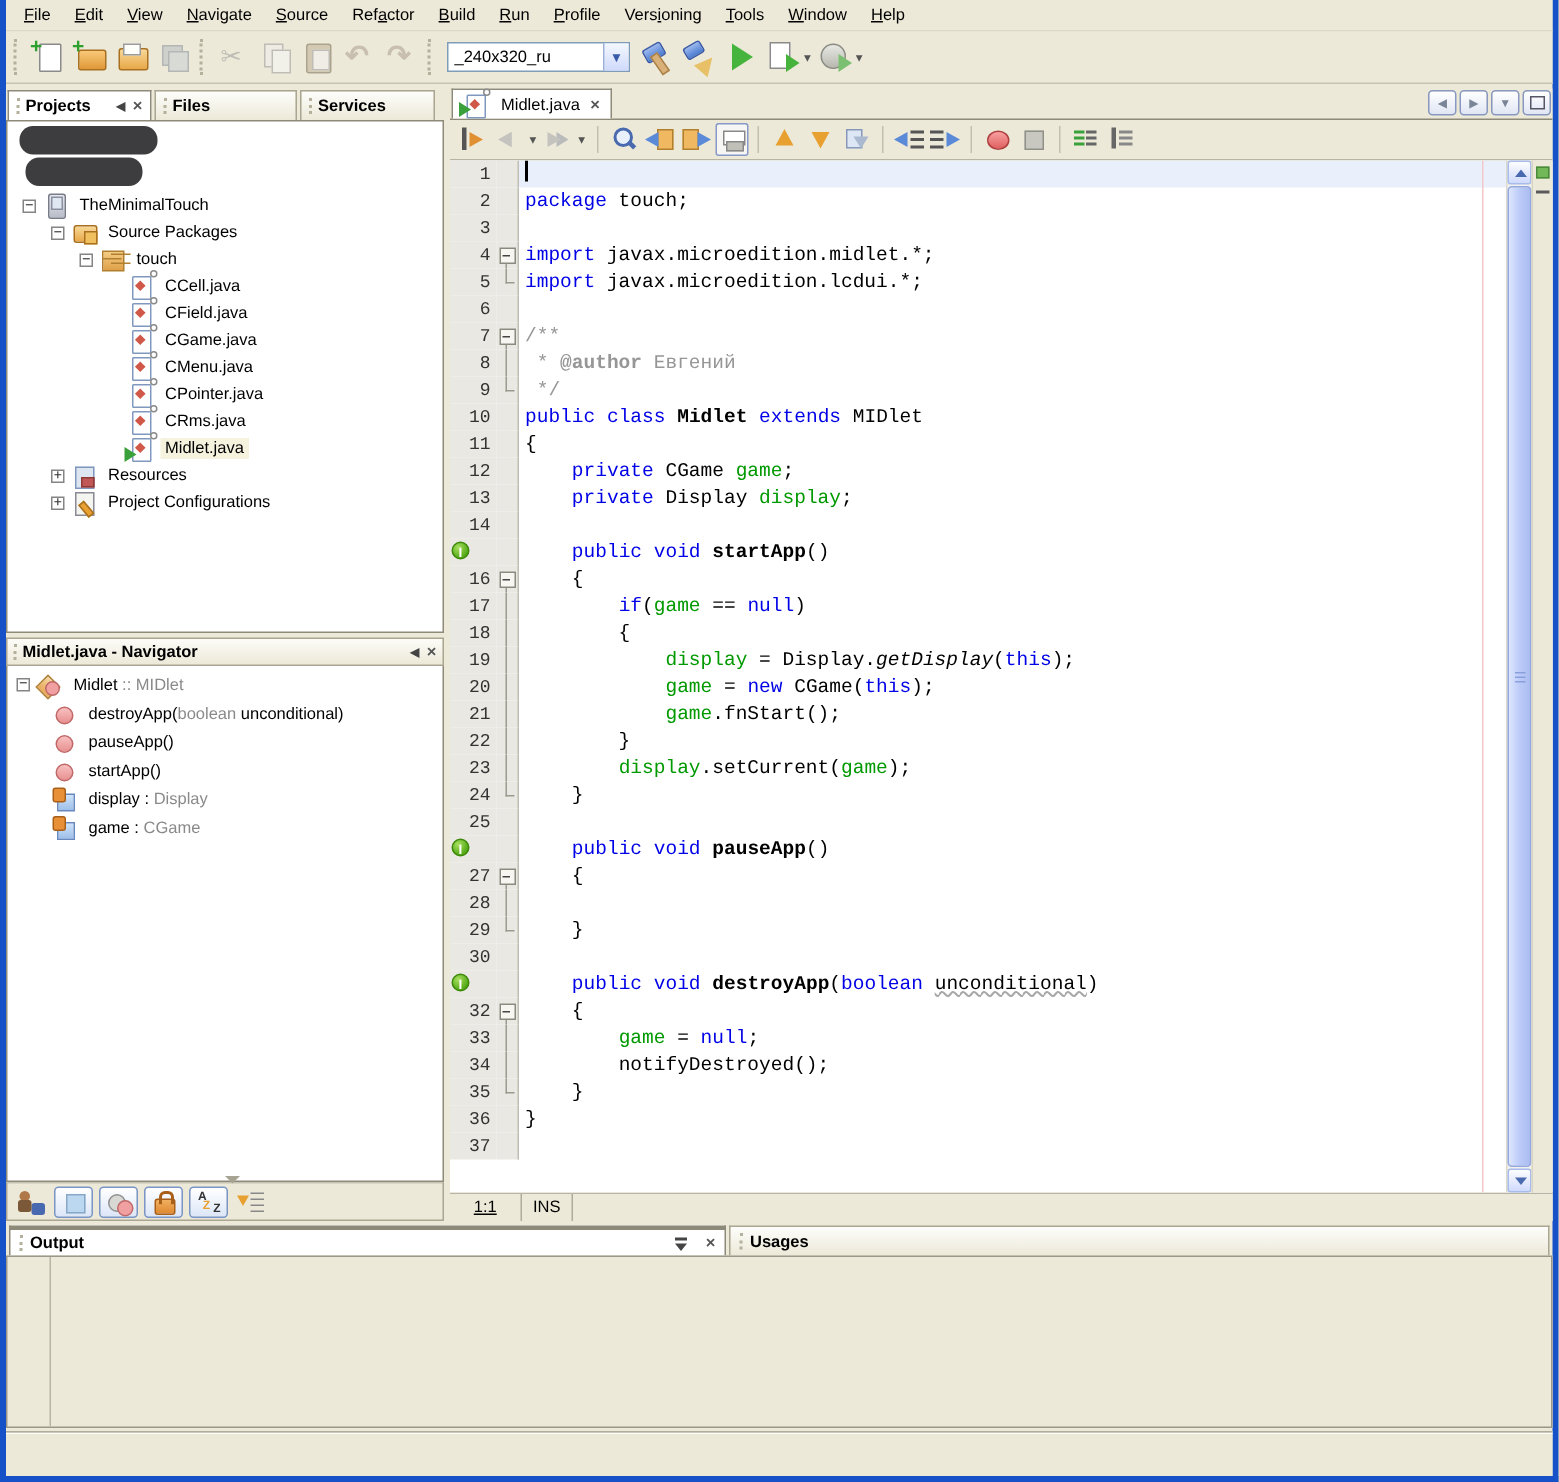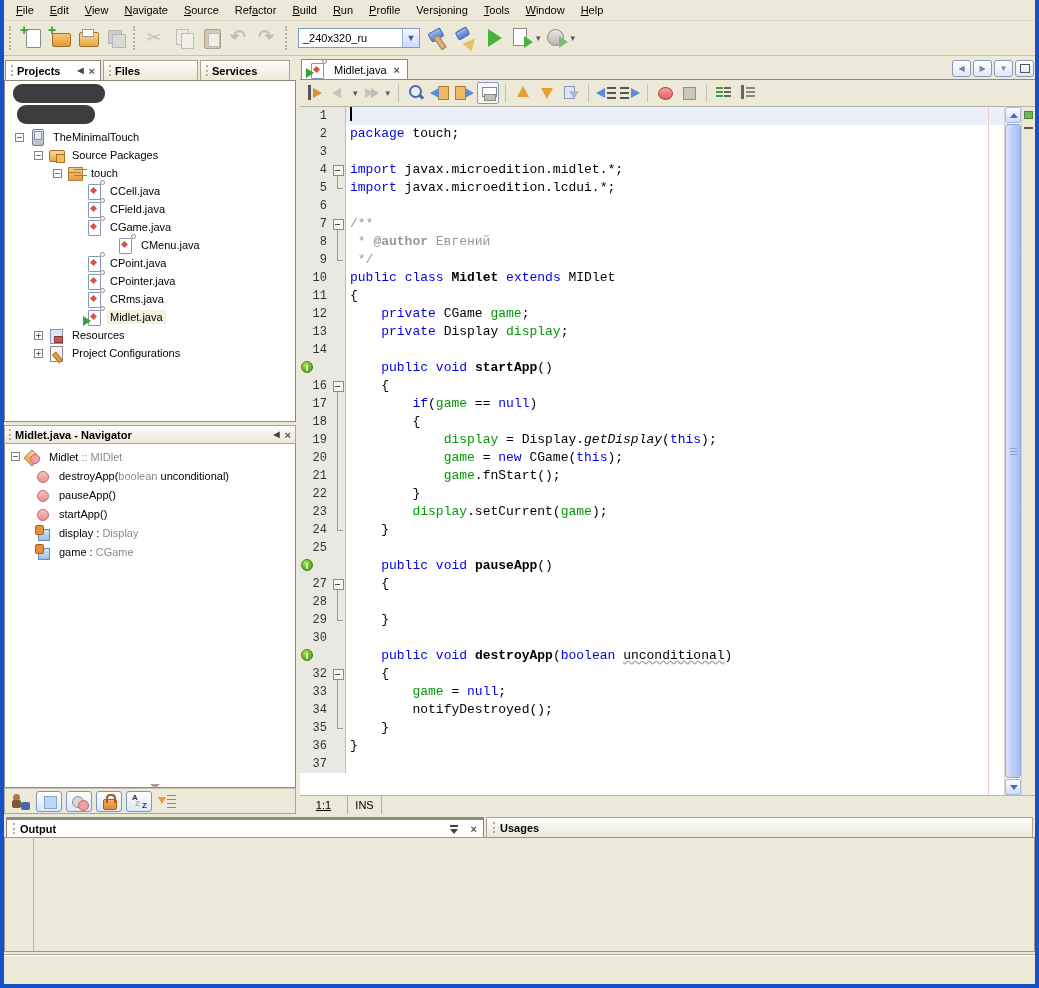--- a/index.html
+++ b/index.html
@@ -340,33 +340,26 @@
                 </span>
                 <span class="tlbl">CField.java</span>
               </div>
               <div class="trow" style="padding-left: 67px;">
                 <span class="exp none">−</span>
                 <span class="nicon pt-java">
                   <i class="badge"></i>
                 </span>
                 <span class="tlbl">CGame.java</span>
               </div>
-              <div class="trow" style="padding-left: 98px;">
+              <div class="trow" style="padding-left: 67px;">
                 <span class="exp none">−</span>
                 <span class="nicon pt-java">
                   <i class="badge"></i>
                 </span>
                 <span class="tlbl">CMenu.java</span>
-              </div>
-              <div class="trow" style="padding-left: 67px;">
-                <span class="exp none">−</span>
-                <span class="nicon pt-java">
-                  <i class="badge"></i>
-                </span>
-                <span class="tlbl">CPoint.java</span>
               </div>
               <div class="trow" style="padding-left: 67px;">
                 <span class="exp none">−</span>
                 <span class="nicon pt-java">
                   <i class="badge"></i>
                 </span>
                 <span class="tlbl">CPointer.java</span>
               </div>
               <div class="trow" style="padding-left: 67px;">
                 <span class="exp none">−</span>

